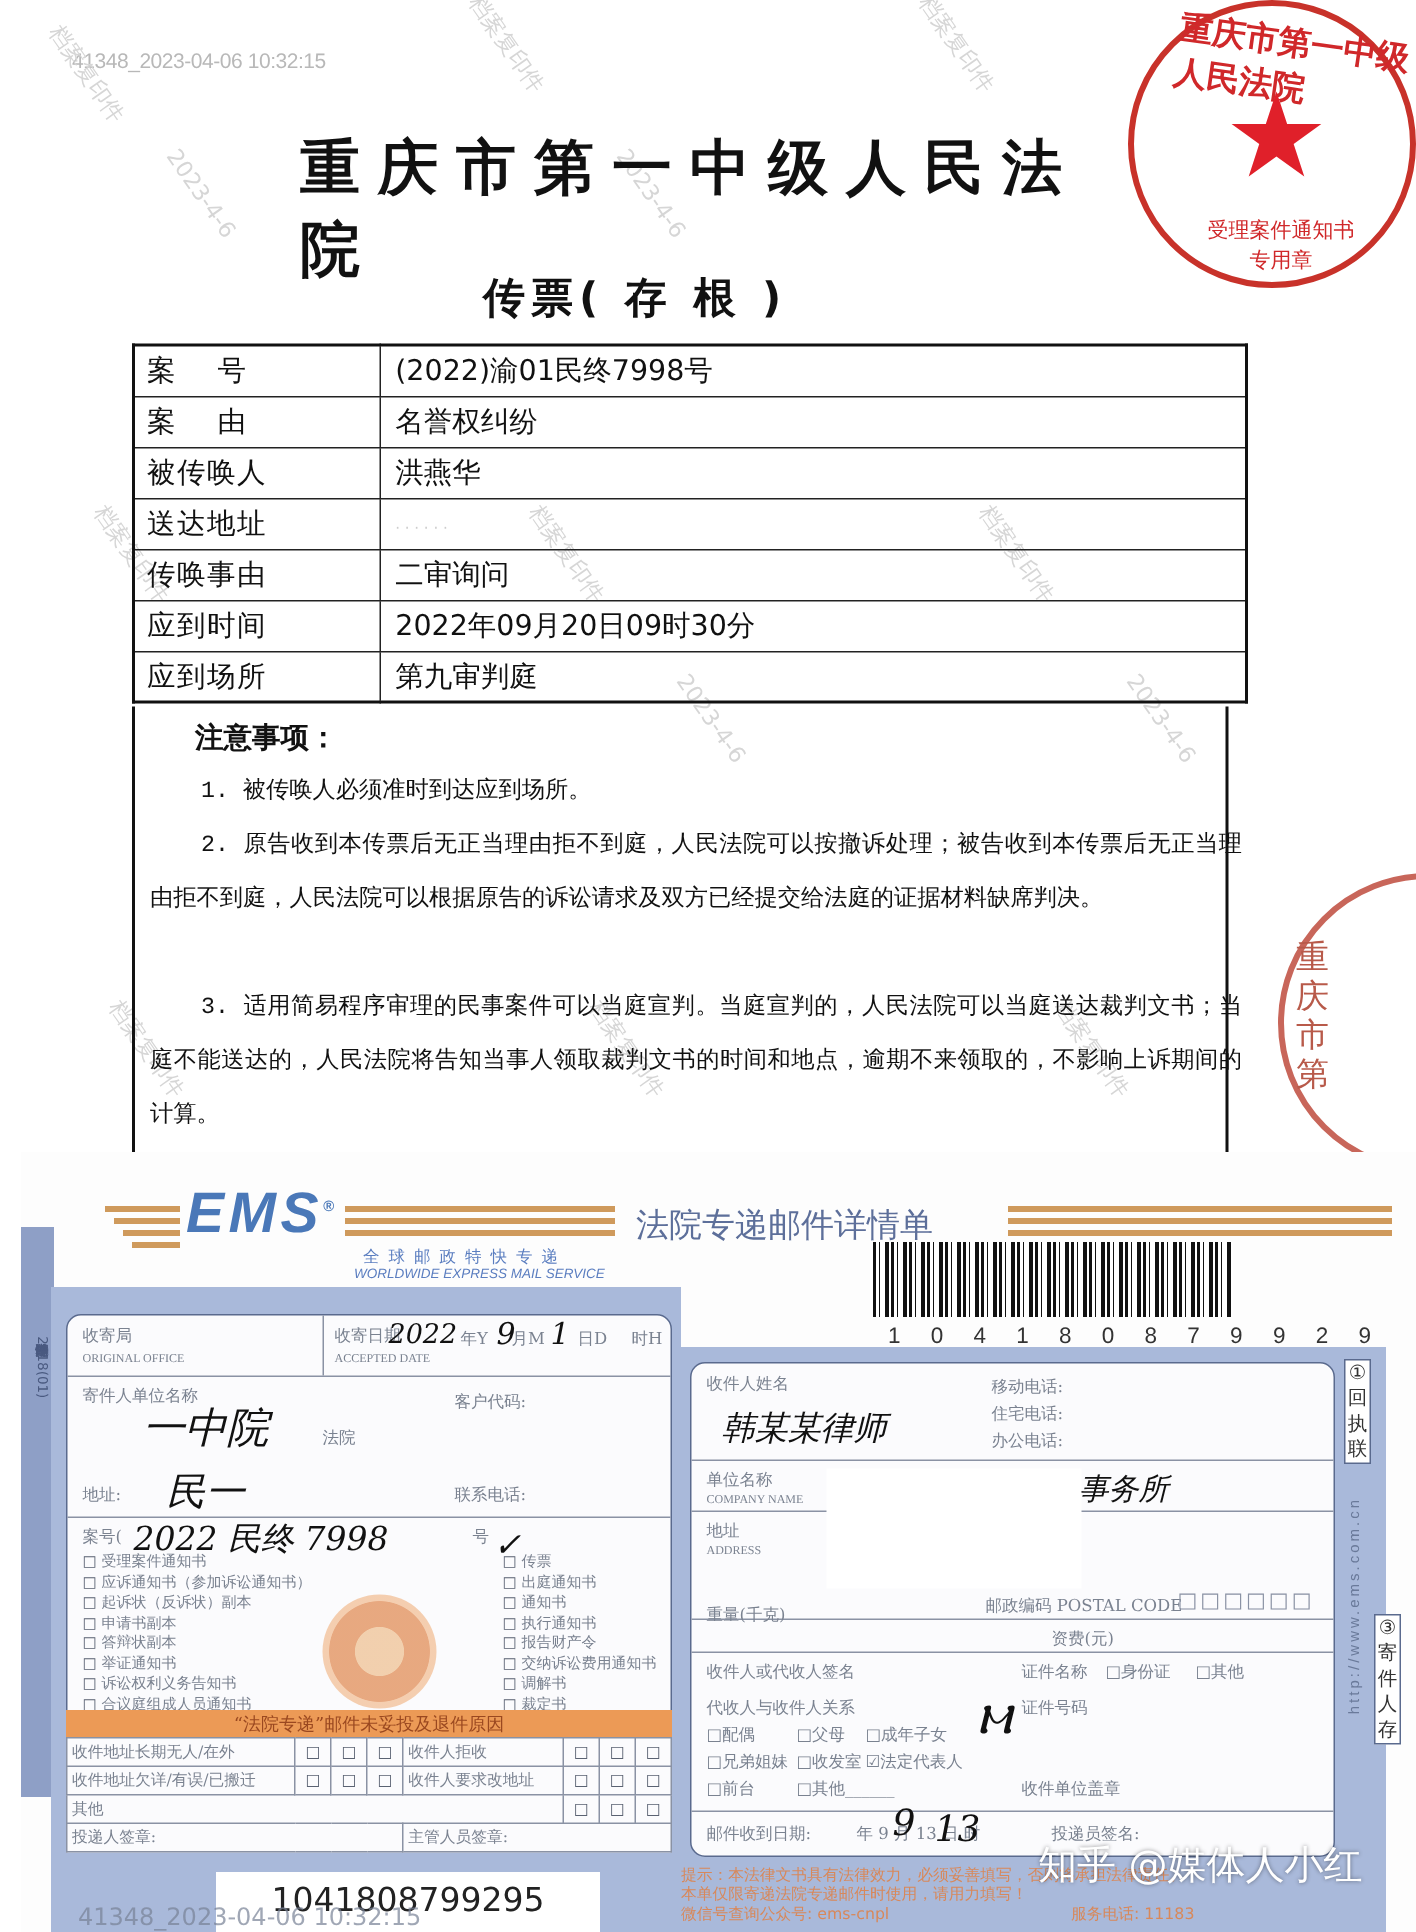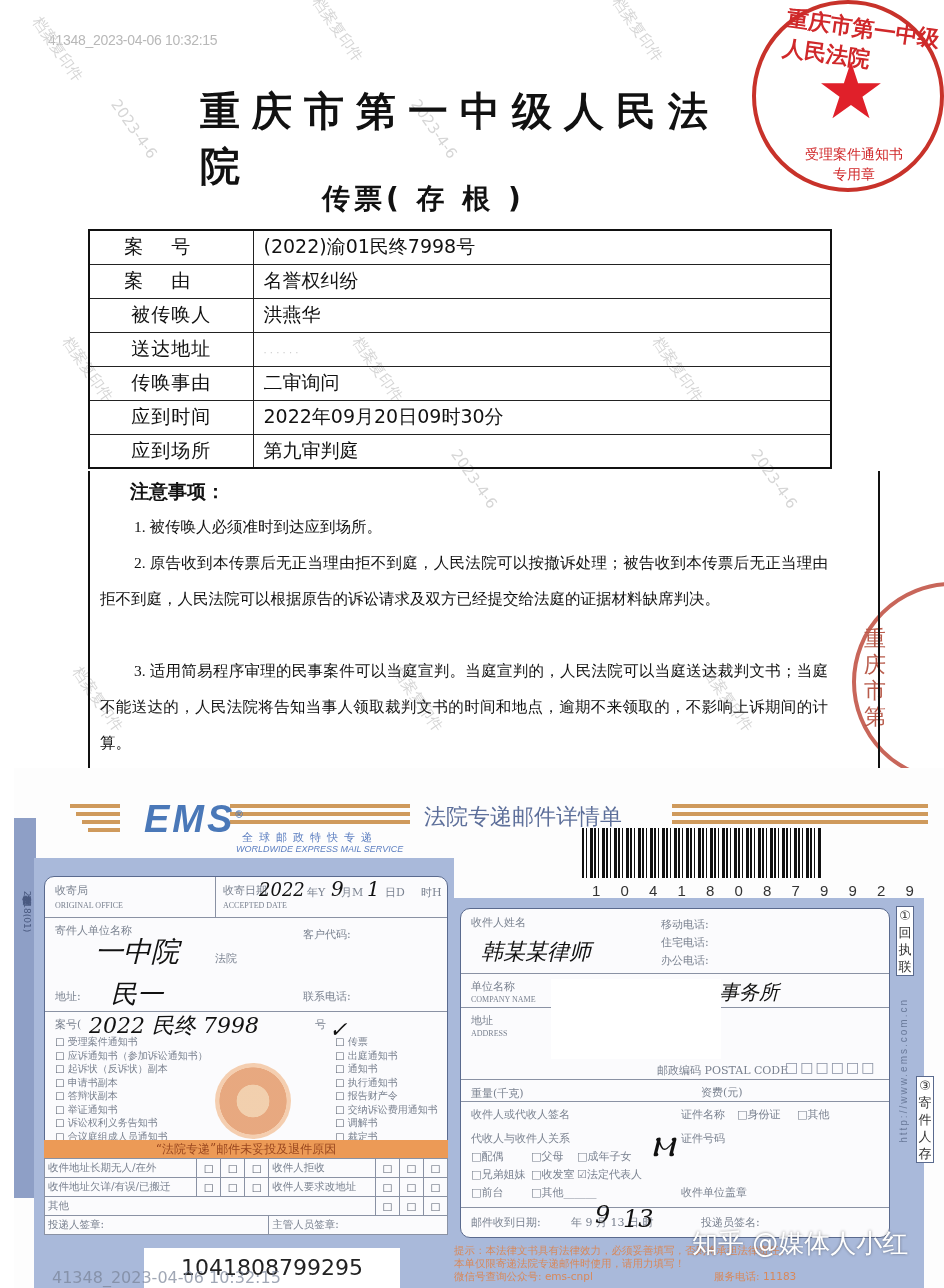--- a/index.html
+++ b/index.html
@@ -53,49 +53,48 @@
   }
 
   .info-table {
     position: absolute; left: 88px; top: 229px; width: 744px;
     border-collapse: collapse; border: 2px solid #111;
     font-family: "DejaVu Sans", sans-serif;
   }
   .info-table td {
     border: 1.5px solid #222; height: 34px; font-size: 19px; padding: 0 8px;
   }
-  .info-table td.label { width: 164px; text-align: center; letter-spacing: 1px; margin-left: 20px; }
+  .info-table td.label { width: 164px; letter-spacing: 1px; margin-left: 20px; }
   .info-table td.label.spread { letter-spacing: 28px; }
   .info-table td.value { padding-left: 10px; }
   .redact-smudge { color: #ccc; font-size: 10px; }
 
   .notes-box {
-    position: absolute; left: 88px; top: 471px; width: 792px; height: 300px;
+    position: absolute; left: 88px; top: 471px; width: 731px; height: 300px;
     border-left: 2px solid #111; border-right: 2px solid #111;
-    font-family: Liberation Serif, serif;
+    font-family: Liberation Mono, monospace;
   }
   .notes-title { position: absolute; left: 40px; top: 8px; font-size: 19px; font-weight: bold; }
   .note-p {
     position: absolute; left: 10px; width: 728px; font-size: 15.5px; line-height: 36px;
     text-indent: 34px; text-align: justify;
   }
 
   
   .ems {
     position: absolute; left: 14px; top: 768px; width: 930px; height: 520px;
     background: #fdfdfd;
   }
   .ems .band {
     position: absolute; height: 4px; background: #cf9a5c;
   }
   .ems-logo {
-    position: absolute; left: 110px; top: 30px; font-size: 38px; font-weight: bold;
+    position: absolute; left: 110px; top: 20px; font-size: 38px; font-weight: bold;
     font-style: italic; color: #4a78b8; font-family: "Liberation Sans", sans-serif;
     letter-spacing: 3px;
-    margin-left: 20px;
   }
   .ems-cn { position: absolute; left: 228px; top: 62px; font-size: 11px; color: #5b7ec0; letter-spacing: 6px; font-family: "DejaVu Sans", sans-serif; }
   .ems-en { position: absolute; left: 222px; top: 76px; font-size: 9px; color: #5b7ec0; font-style: italic; font-family: "Liberation Sans", sans-serif; }
   .ems-title { position: absolute; left: 410px; top: 34px; font-size: 22px; color: #5d6f9a; font-family: "DejaVu Sans", sans-serif; }
   .barcode {
     position: absolute; left: 568px; top: 60px; width: 240px; height: 50px;
     background: repeating-linear-gradient(90deg, #111 0 2px, #fff 2px 4px, #111 4px 5px, #fff 5px 8px, #111 8px 11px, #fff 11px 12px);
   }
   .barcode-num {
     position: absolute; left: 578px; top: 114px; font-size: 15px; letter-spacing: 8px;
@@ -368,21 +367,21 @@
     <div class="pl" style="left:10px;top:70px;">单位名称</div>
     <div class="pl-en" style="left:10px;top:86px;">COMPANY NAME</div>
     <div class="hw" style="left:258px;top:70px;font-size:20px;">事务所</div>
     <div class="hline" style="left:0;top:98px;width:428px;"></div>
     <div class="pl" style="left:10px;top:104px;">地址</div>
     <div class="pl-en" style="left:10px;top:120px;">ADDRESS</div>
     <div style="position:absolute;left:90px;top:70px;width:170px;height:80px;background:#fff;"></div>
     <div class="pl" style="left:196px;top:154px;">邮政编码 POSTAL CODE</div>
     <div style="position:absolute;left:324px;top:150px;font-size:14px;color:#8a92a4;letter-spacing:2px;">□□□□□□</div>
     <div class="hline" style="left:0;top:170px;width:428px;"></div>
-    <div class="pl" style="left:10px;top:177px;">重量(千克)</div>
+    <div class="pl" style="left:10px;top:160px;">重量(千克)</div>
     <div class="pl" style="left:240px;top:176px;">资费(元)</div>
     <div class="hline" style="left:0;top:192px;width:428px;"></div>
     <div class="pl" style="left:10px;top:198px;">收件人或代收人签名</div>
     <div class="pl" style="left:220px;top:198px;">证件名称</div>
     <div class="pl" style="left:276px;top:198px;">□<span>身份证</span></div>
     <div class="pl" style="left:336px;top:198px;">□<span>其他</span></div>
     <div class="pl" style="left:10px;top:222px;">代收人与收件人关系</div>
     <div class="pl" style="left:220px;top:222px;">证件号码</div>
     <div class="pl" style="left:10px;top:240px;">□<span>配偶</span></div>
     <div class="pl" style="left:70px;top:240px;">□<span>父母</span></div>

